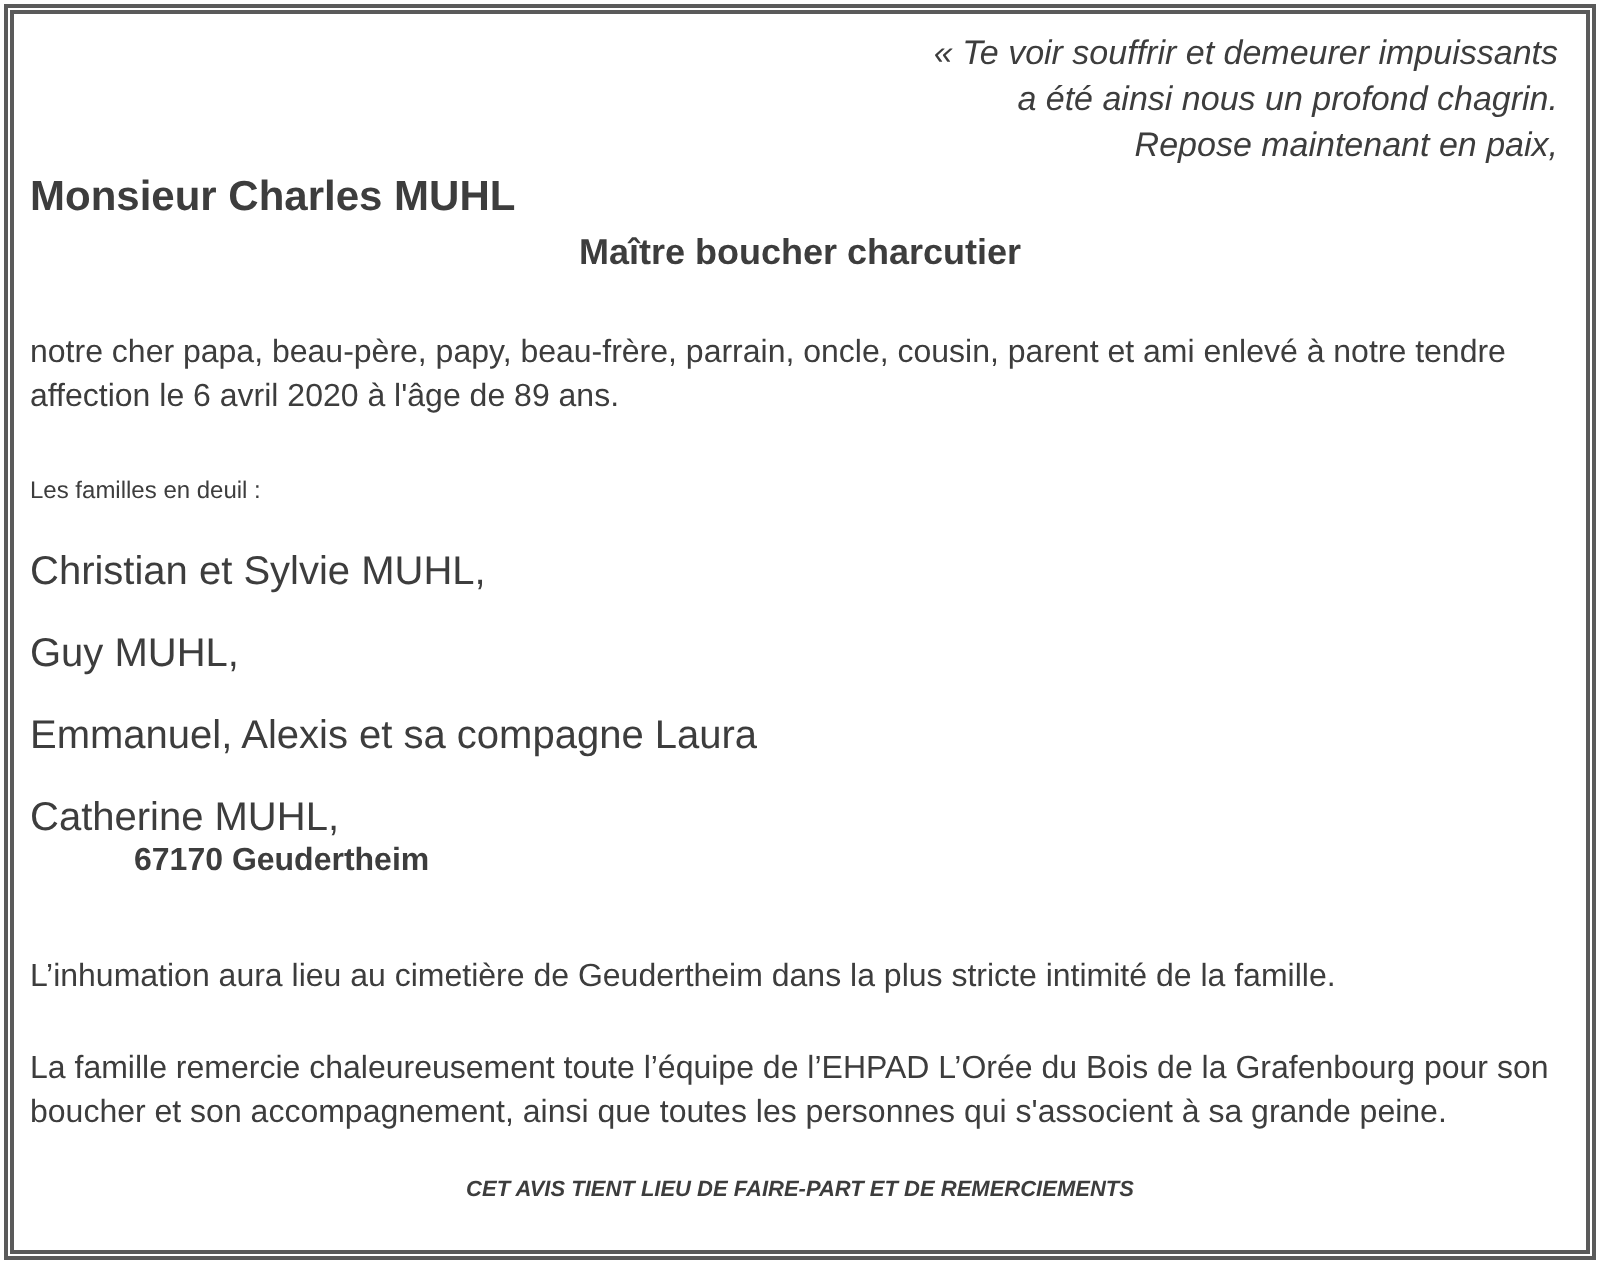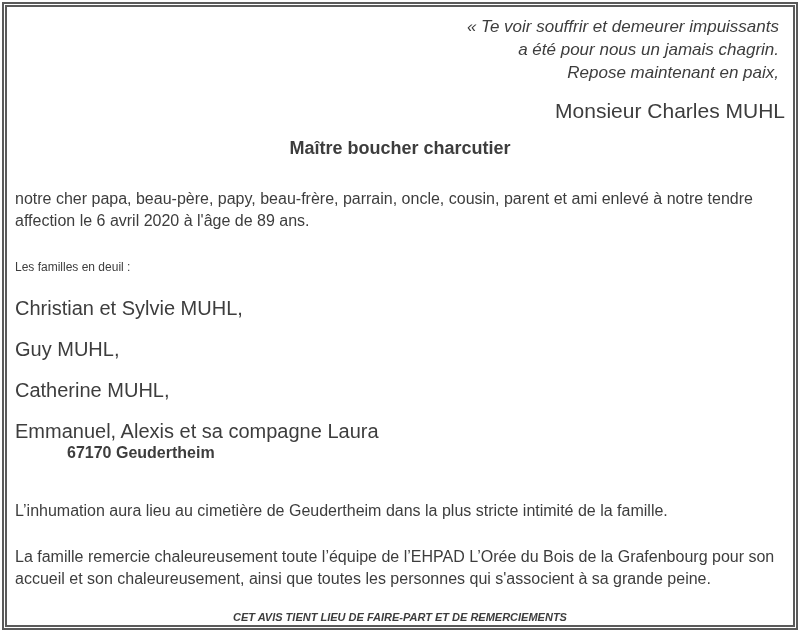--- a/index.html
+++ b/index.html
@@ -30,28 +30,28 @@
     font-style: italic;
     font-size: 17px;
     line-height: 23px;
   }
   .intro {
     margin-top: 20px;
     font-size: 16px;
     line-height: 22px;
   }
   .deceased-name {
-    margin-top: 14px;
-    text-align: right;
-    font-weight: normal;
+    margin-top: 2px;
+    text-align: left;
+    font-weight: bold;
     font-size: 21px;
     line-height: 26px;
   }
   .deceased-title {
-    margin-top: 12px;
+    margin-top: 2px;
     text-align: center;
     font-weight: bold;
     font-size: 18px;
     line-height: 24px;
   }
   .notice {
     margin-top: 28px;
     font-size: 16px;
     line-height: 22px;
   }
@@ -90,37 +90,37 @@
     line-height: 22px;
   }
 </style>
 </head>
 <body>
 
 <div class="page">
 
   <div class="quote">
     <div>« Te voir souffrir et demeurer impuissants</div>
-    <div>a été pour nous un jamais chagrin.</div>
+    <div>a été ainsi nous un profond chagrin.</div>
     <div>Repose maintenant en paix,</div>
   </div>
 
 
   <div class="deceased-name">Monsieur Charles MUHL</div>
   <div class="deceased-title">Maître boucher charcutier</div>
 
   <div class="notice">notre cher papa, beau-père, papy, beau-frère, parrain, oncle, cousin, parent et ami enlevé à notre tendre affection le 6 avril 2020 à l'âge de 89 ans.</div>
 
   <div class="families-label">Les familles en deuil :</div>
   <div class="family-member">Christian et Sylvie MUHL,</div>
   <div class="family-member">Guy MUHL,</div>
+  <div class="family-member">Emmanuel, Alexis et sa compagne Laura</div>
   <div class="family-member">Catherine MUHL,</div>
-  <div class="family-member">Emmanuel, Alexis et sa compagne Laura</div>
 
   <div class="address">67170 Geudertheim</div>
 
   <div class="burial">L’inhumation aura lieu au cimetière de Geudertheim dans la plus stricte intimité de la famille.</div>
 
-  <div class="thanks">La famille remercie chaleureusement toute l’équipe de l’EHPAD L’Orée du Bois de la Grafenbourg pour son accueil et son chaleureusement, ainsi que toutes les personnes qui s'associent à sa grande peine.</div>
+  <div class="thanks">La famille remercie chaleureusement toute l’équipe de l’EHPAD L’Orée du Bois de la Grafenbourg pour son boucher et son accompagnement, ainsi que toutes les personnes qui s'associent à sa grande peine.</div>
 
   <div class="footer-notice">CET AVIS TIENT LIEU DE FAIRE-PART ET DE REMERCIEMENTS</div>
 
 </div>
 
 </body></html>

